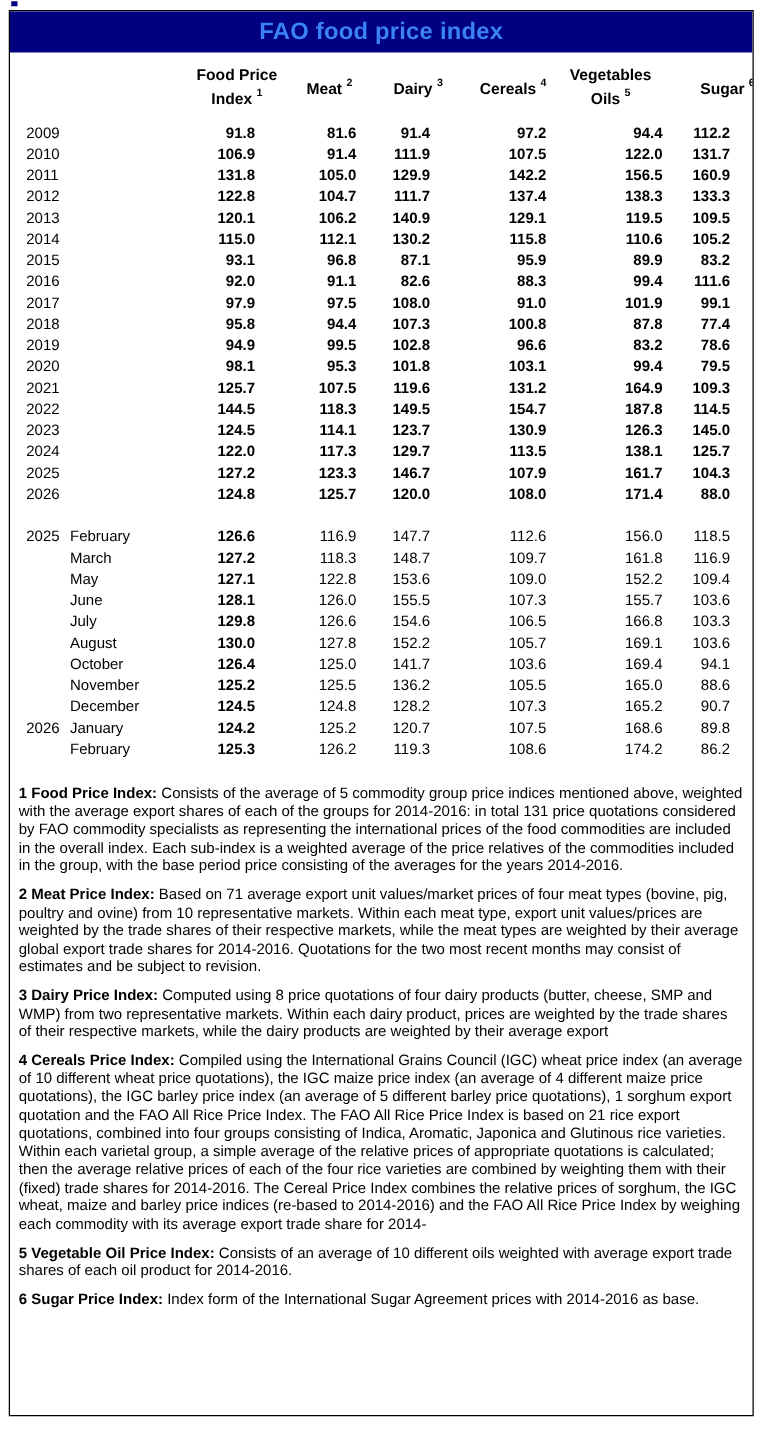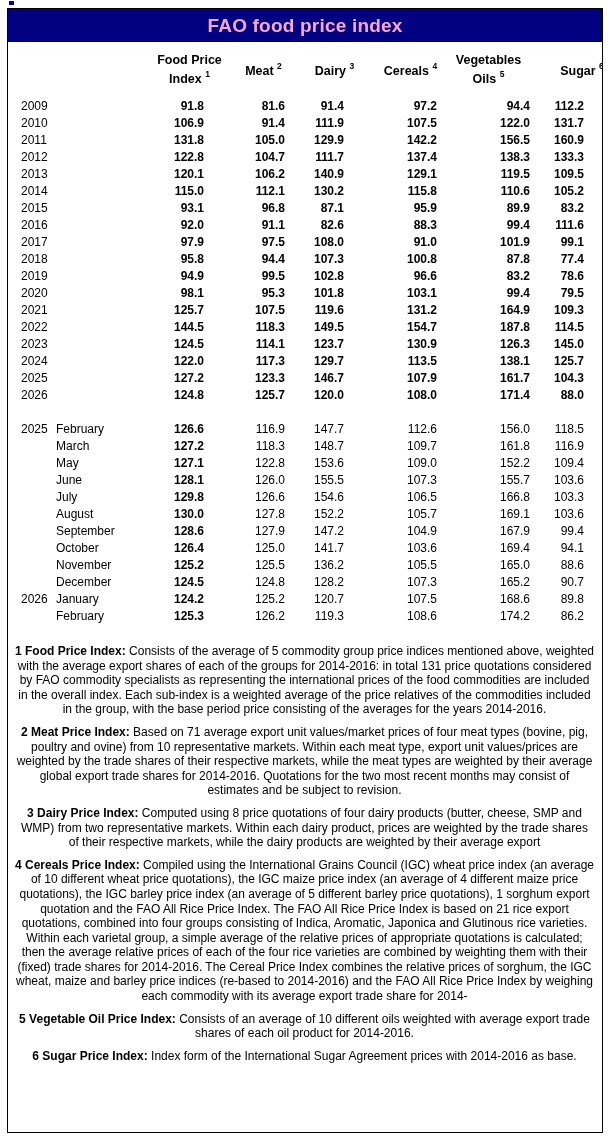--- a/index.html
+++ b/index.html
@@ -3,21 +3,21 @@
 <meta charset="utf-8">
 <style>
   * { margin:0; padding:0; box-sizing:border-box; }
   html,body { width:609px; height:1143px; background:#fff; color:#000;
               font-family:"Liberation Sans", sans-serif; overflow:hidden; }
   .page { position:relative; width:609px; height:1143px; background:#fff; }
   .artifact { position:absolute; left:9px; top:1px; width:5px; height:4px; }
   .frame { position:absolute; left:7px; top:8px; width:596px; height:1125px;
            border:1.5px solid #000; background:#fff; overflow:hidden; }
   .band { height:33px; display:flex; align-items:center; justify-content:center; }
-  .band .title { color:#f9a8d4; font-weight:bold; font-size:19px; letter-spacing:.2px; }
+  .band .title { color:#3b82f6; font-weight:bold; font-size:19px; letter-spacing:.2px; }
   table.idx { table-layout:fixed; border-collapse:collapse; width:592px; margin-top:0; }
   table.idx col.c-year{width:48px} table.idx col.c-month{width:53px}
   table.idx col.c-fpi{width:97px}  table.idx col.c-meat{width:81px}
   table.idx col.c-dairy{width:59px} table.idx col.c-cer{width:93px}
   table.idx col.c-veg{width:93px}  table.idx col.c-sug{width:54px}
   table.idx col.c-sp{width:14px}
   th { font-weight:bold; font-size:12.5px; height:56px; text-align:center;
        vertical-align:middle; line-height:15px; }
   th .hw { display:inline-block; position:relative; }
   th.h0 .hw{left:32px} th.h1 .hw{left:17px} th.h2 .hw{left:18px}
@@ -25,21 +25,21 @@
   sup { font-size:8.5px; position:relative; top:-1px; }
   td { font-size:12px; height:17px; line-height:17px; white-space:nowrap;
        vertical-align:middle; }
   td.num { text-align:right; padding-right:2px; }
   td.ylab { padding-left:13px; }
   td.mlab { padding-left:0;margin-left:12px; }
   .b { font-weight:bold; }
   tr.gap td { height:17px; }
   .footnotes { padding:19px 8px 0 7px; font-size:12px; line-height:14.6px;
                text-align:left; }
-  .footnotes p { margin-bottom:8px;text-align:center; }
+  .footnotes p { margin-bottom:8px; }
 </style>
 </head>
 <body>
 
 <div class="page">
   <div class="artifact" style="background: rgb(0, 0, 128);"></div>
   <div class="frame">
     <div class="band" style="background: rgb(0, 0, 128);">
       <span class="title">FAO food price index</span>
     </div>
@@ -331,31 +331,20 @@
             <td class="num b">130.0</td>
             <td class="num">127.8</td>
             <td class="num">152.2</td>
             <td class="num">105.7</td>
             <td class="num">169.1</td>
             <td class="num">103.6</td>
             <td></td>
           </tr>
           <tr>
             <td class="ylab"></td>
-            <td class="mlab">September</td>
-            <td class="num b">128.6</td>
-            <td class="num">127.9</td>
-            <td class="num">147.2</td>
-            <td class="num">104.9</td>
-            <td class="num">167.9</td>
-            <td class="num">99.4</td>
-            <td></td>
-          </tr>
-          <tr>
-            <td class="ylab"></td>
             <td class="mlab">October</td>
             <td class="num b">126.4</td>
             <td class="num">125.0</td>
             <td class="num">141.7</td>
             <td class="num">103.6</td>
             <td class="num">169.4</td>
             <td class="num">94.1</td>
             <td></td>
           </tr>
           <tr>

